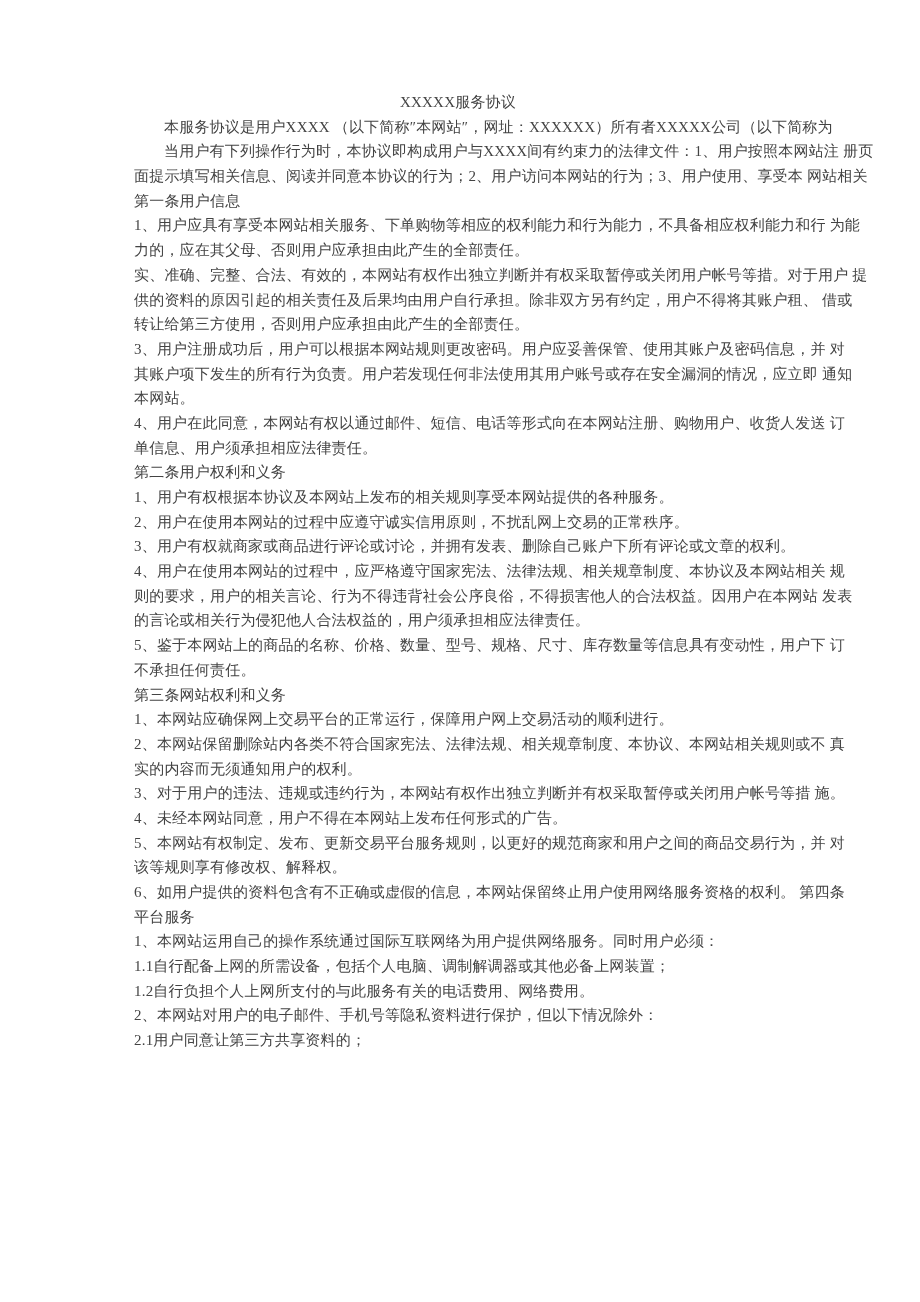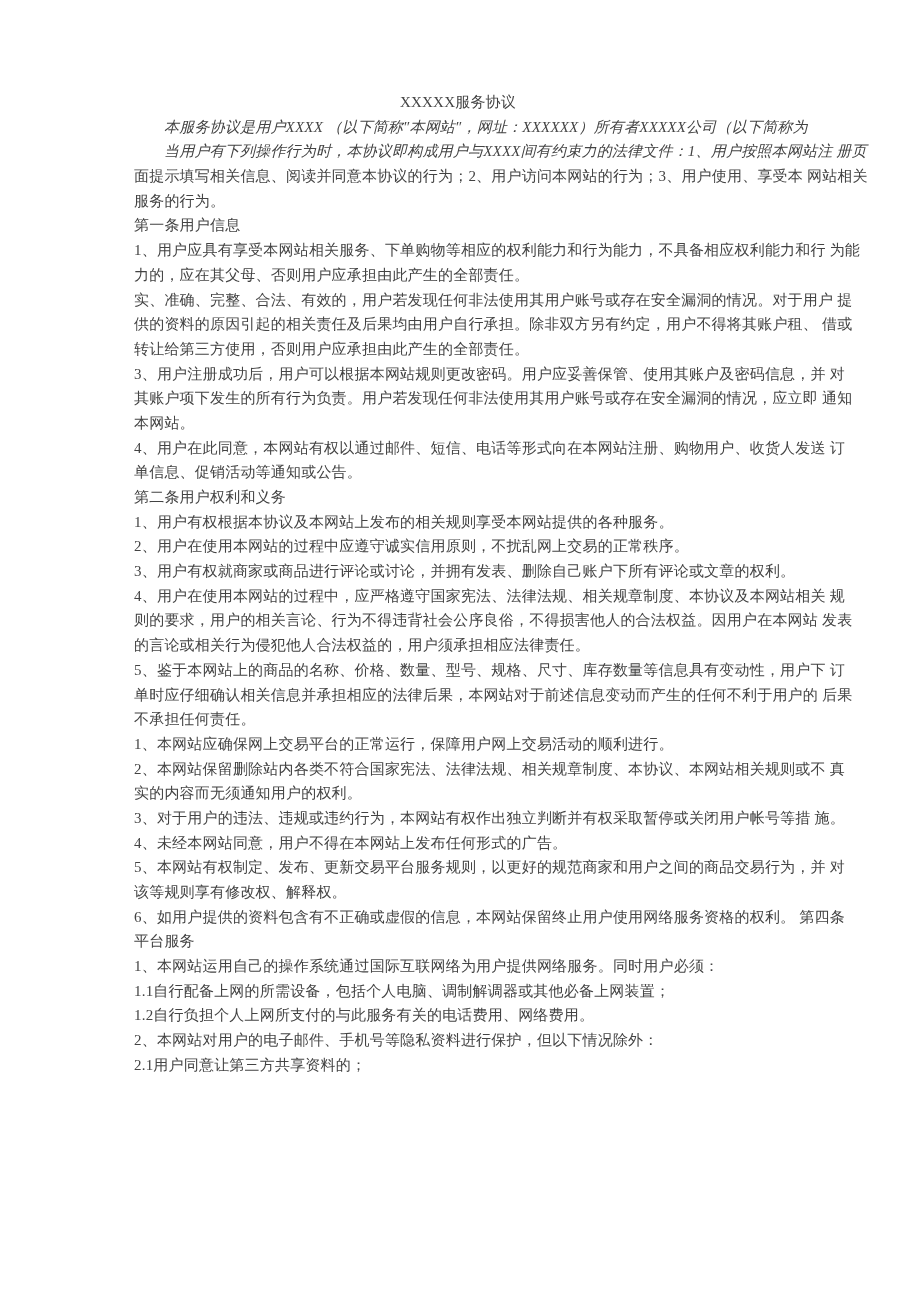--- a/index.html
+++ b/index.html
@@ -26,54 +26,52 @@
     line-height: 24.7px;
     height: 24.7px;
     white-space: pre;
     letter-spacing: 0.2px;
   }
   .title {
     text-align: center;
   }
   .indent {
     padding-left: 30px;
-    font-style: italic;
   }
 </style>
 </head>
 <body>
 
 <div class="doc">
   <div class="line title">XXXXX服务协议</div>
   <div id="doc-body">
       <div class="line indent">本服务协议是用户XXXX （以下简称″本网站″，网址：XXXXXX）所有者XXXXX公司（以下简称为</div>
       <div class="line indent">当用户有下列操作行为时，本协议即构成用户与XXXX间有约束力的法律文件：1、用户按照本网站注 册页</div>
       <div class="line">面提示填写相关信息、阅读并同意本协议的行为；2、用户访问本网站的行为；3、用户使用、享受本 网站相关</div>
-      <div class="line">服务的行为。</div>
       <div class="line">第一条用户信息</div>
       <div class="line">1、用户应具有享受本网站相关服务、下单购物等相应的权利能力和行为能力，不具备相应权利能力和行 为能</div>
       <div class="line">力的，应在其父母、否则用户应承担由此产生的全部责任。</div>
-      <div class="line">实、准确、完整、合法、有效的，用户若发现任何非法使用其用户账号或存在安全漏洞的情况。对于用户 提</div>
+      <div class="line">实、准确、完整、合法、有效的，本网站有权作出独立判断并有权采取暂停或关闭用户帐号等措。对于用户 提</div>
       <div class="line">供的资料的原因引起的相关责任及后果均由用户自行承担。除非双方另有约定，用户不得将其账户租、 借或</div>
       <div class="line">转让给第三方使用，否则用户应承担由此产生的全部责任。</div>
       <div class="line">3、用户注册成功后，用户可以根据本网站规则更改密码。用户应妥善保管、使用其账户及密码信息，并 对</div>
       <div class="line">其账户项下发生的所有行为负责。用户若发现任何非法使用其用户账号或存在安全漏洞的情况，应立即 通知</div>
       <div class="line">本网站。</div>
       <div class="line">4、用户在此同意，本网站有权以通过邮件、短信、电话等形式向在本网站注册、购物用户、收货人发送 订</div>
-      <div class="line">单信息、促销活动等通知或公告。</div>
+      <div class="line">单信息、用户须承担相应法律责任。</div>
       <div class="line">第二条用户权利和义务</div>
       <div class="line">1、用户有权根据本协议及本网站上发布的相关规则享受本网站提供的各种服务。</div>
       <div class="line">2、用户在使用本网站的过程中应遵守诚实信用原则，不扰乱网上交易的正常秩序。</div>
       <div class="line">3、用户有权就商家或商品进行评论或讨论，并拥有发表、删除自己账户下所有评论或文章的权利。</div>
       <div class="line">4、用户在使用本网站的过程中，应严格遵守国家宪法、法律法规、相关规章制度、本协议及本网站相关 规</div>
       <div class="line">则的要求，用户的相关言论、行为不得违背社会公序良俗，不得损害他人的合法权益。因用户在本网站 发表</div>
       <div class="line">的言论或相关行为侵犯他人合法权益的，用户须承担相应法律责任。</div>
       <div class="line">5、鉴于本网站上的商品的名称、价格、数量、型号、规格、尺寸、库存数量等信息具有变动性，用户下 订</div>
-      <div class="line">单时应仔细确认相关信息并承担相应的法律后果，本网站对于前述信息变动而产生的任何不利于用户的 后果</div>
       <div class="line">不承担任何责任。</div>
+      <div class="line">第三条网站权利和义务</div>
       <div class="line">1、本网站应确保网上交易平台的正常运行，保障用户网上交易活动的顺利进行。</div>
       <div class="line">2、本网站保留删除站内各类不符合国家宪法、法律法规、相关规章制度、本协议、本网站相关规则或不 真</div>
       <div class="line">实的内容而无须通知用户的权利。</div>
       <div class="line">3、对于用户的违法、违规或违约行为，本网站有权作出独立判断并有权采取暂停或关闭用户帐号等措 施。</div>
       <div class="line">4、未经本网站同意，用户不得在本网站上发布任何形式的广告。</div>
       <div class="line">5、本网站有权制定、发布、更新交易平台服务规则，以更好的规范商家和用户之间的商品交易行为，并 对</div>
       <div class="line">该等规则享有修改权、解释权。</div>
       <div class="line">6、如用户提供的资料包含有不正确或虚假的信息，本网站保留终止用户使用网络服务资格的权利。 第四条</div>
       <div class="line">平台服务</div>
       <div class="line">1、本网站运用自己的操作系统通过国际互联网络为用户提供网络服务。同时用户必须：</div>

